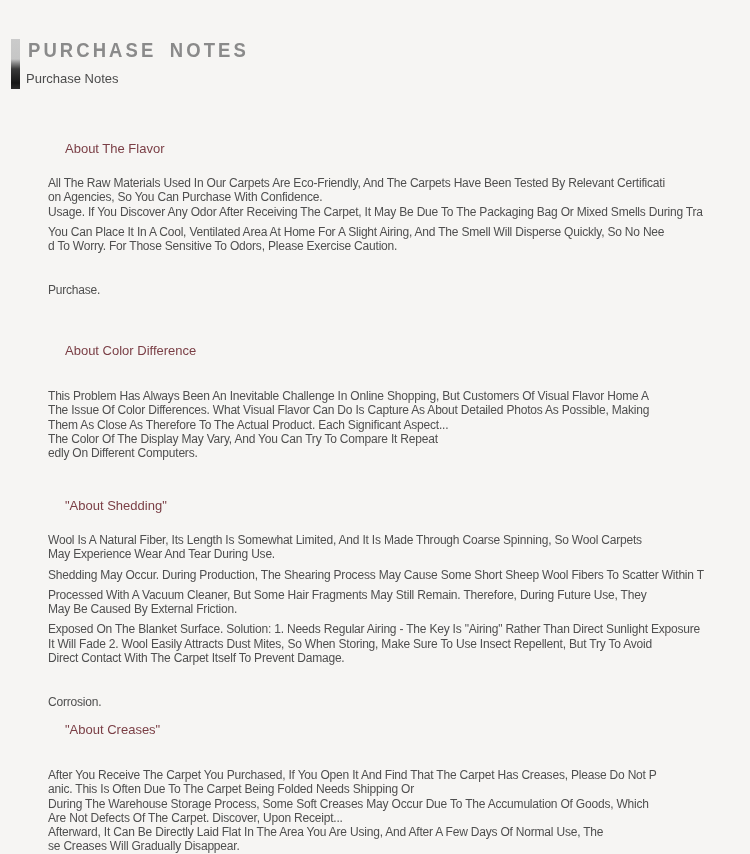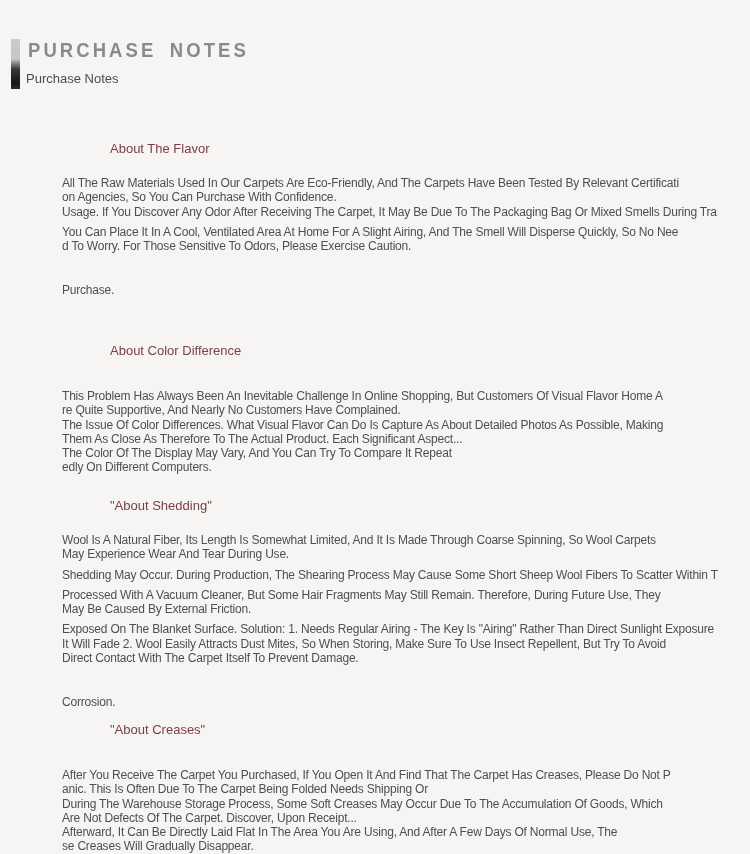--- a/index.html
+++ b/index.html
@@ -27,30 +27,30 @@
     white-space: nowrap;
   }
   .page-subtitle {
     position: absolute; left: 26px; top: 71px;
     font-size: 13px; color: #4c4c4c; letter-spacing: 0px;
     white-space: nowrap;
   }
   
   .section { position: absolute; left: 0; width: 750px; overflow: hidden; }
   .section-heading {
-    padding-left: 110px;
+    padding-left: 65px;
     font-size: 13px; line-height: 17px;
     color: #7a3e45;
     margin: 0 0 19px 0;
     white-space: nowrap;
   }
   .para { margin: 0 0 6px 0; }
   .para:last-child { margin-bottom: 0; margin-top: 30px; }
   .text-line {
-    padding-left: 62px;
+    padding-left: 48px;
     font-size: 12px; line-height: 14.3px;
     letter-spacing: -0.2px;
     color: #4f4f4f;
     white-space: nowrap;
   }
 </style>
 </head>
 <body>
 
 <div class="header">
@@ -72,21 +72,20 @@
         <div class="text-line">d To Worry. For Those Sensitive To Odors, Please Exercise Caution.</div>
       </div>
       <div class="para">
         <div class="text-line">Purchase.</div>
       </div>
     </section>
     <section class="section" style="top: 342px;">
       <div class="section-heading">About Color Difference</div>
       <div class="para">
         <div class="text-line">This Problem Has Always Been An Inevitable Challenge In Online Shopping, But Customers Of Visual Flavor Home A</div>
-        <div class="text-line">re Quite Supportive, And Nearly No Customers Have Complained.</div>
         <div class="text-line">The Issue Of Color Differences. What Visual Flavor Can Do Is Capture As About Detailed Photos As Possible, Making</div>
         <div class="text-line">Them As Close As Therefore To The Actual Product. Each Significant Aspect...</div>
         <div class="text-line">The Color Of The Display May Vary, And You Can Try To Compare It Repeat</div>
         <div class="text-line">edly On Different Computers.</div>
       </div>
     </section>
     <section class="section" style="top: 497px;">
       <div class="section-heading">"About Shedding"</div>
       <div class="para">
         <div class="text-line">Wool Is A Natural Fiber, Its Length Is Somewhat Limited, And It Is Made Through Coarse Spinning, So Wool Carpets</div>

